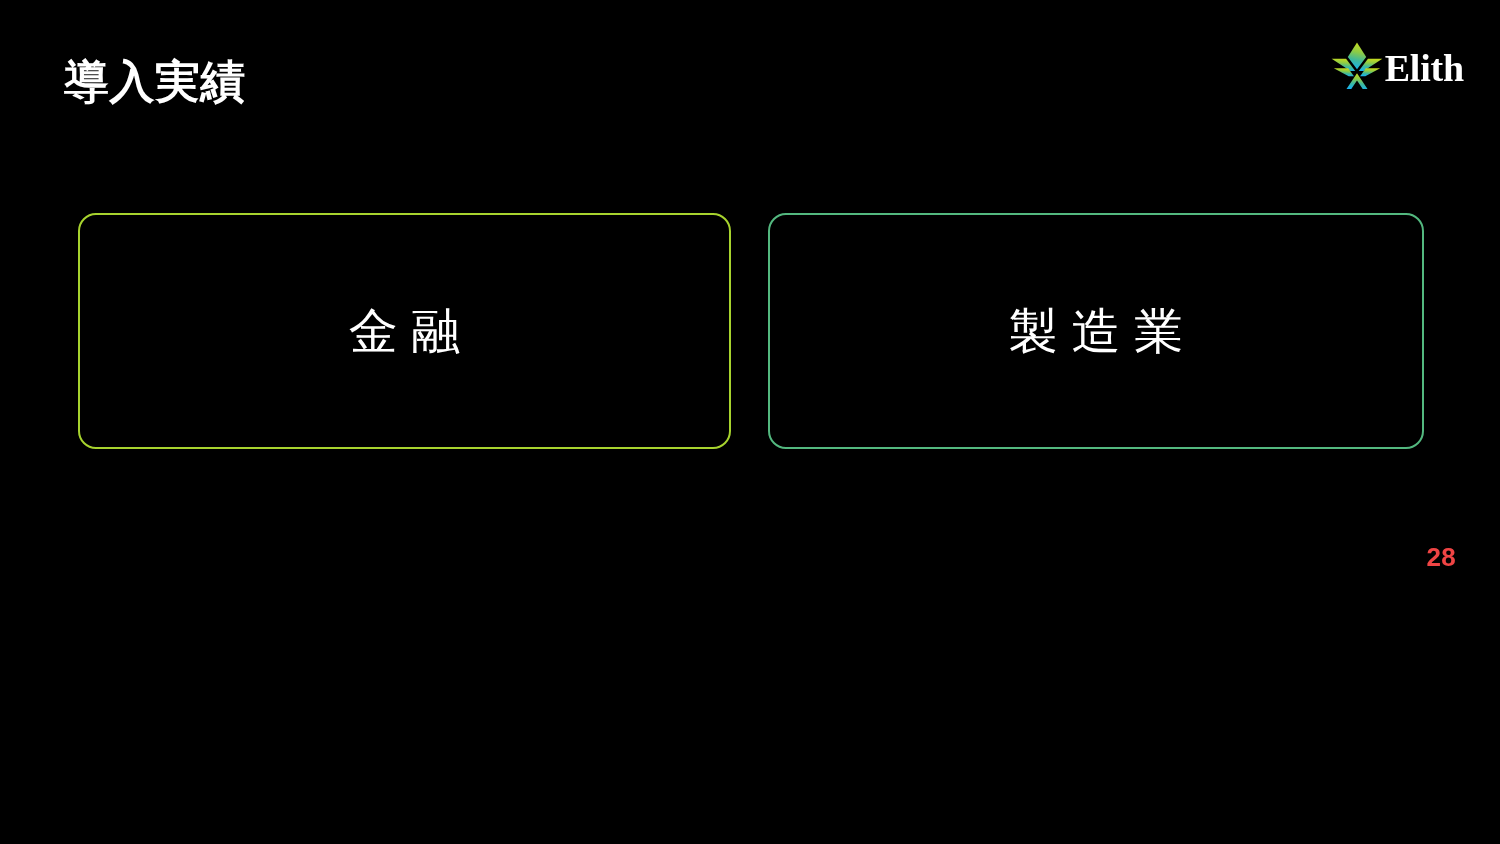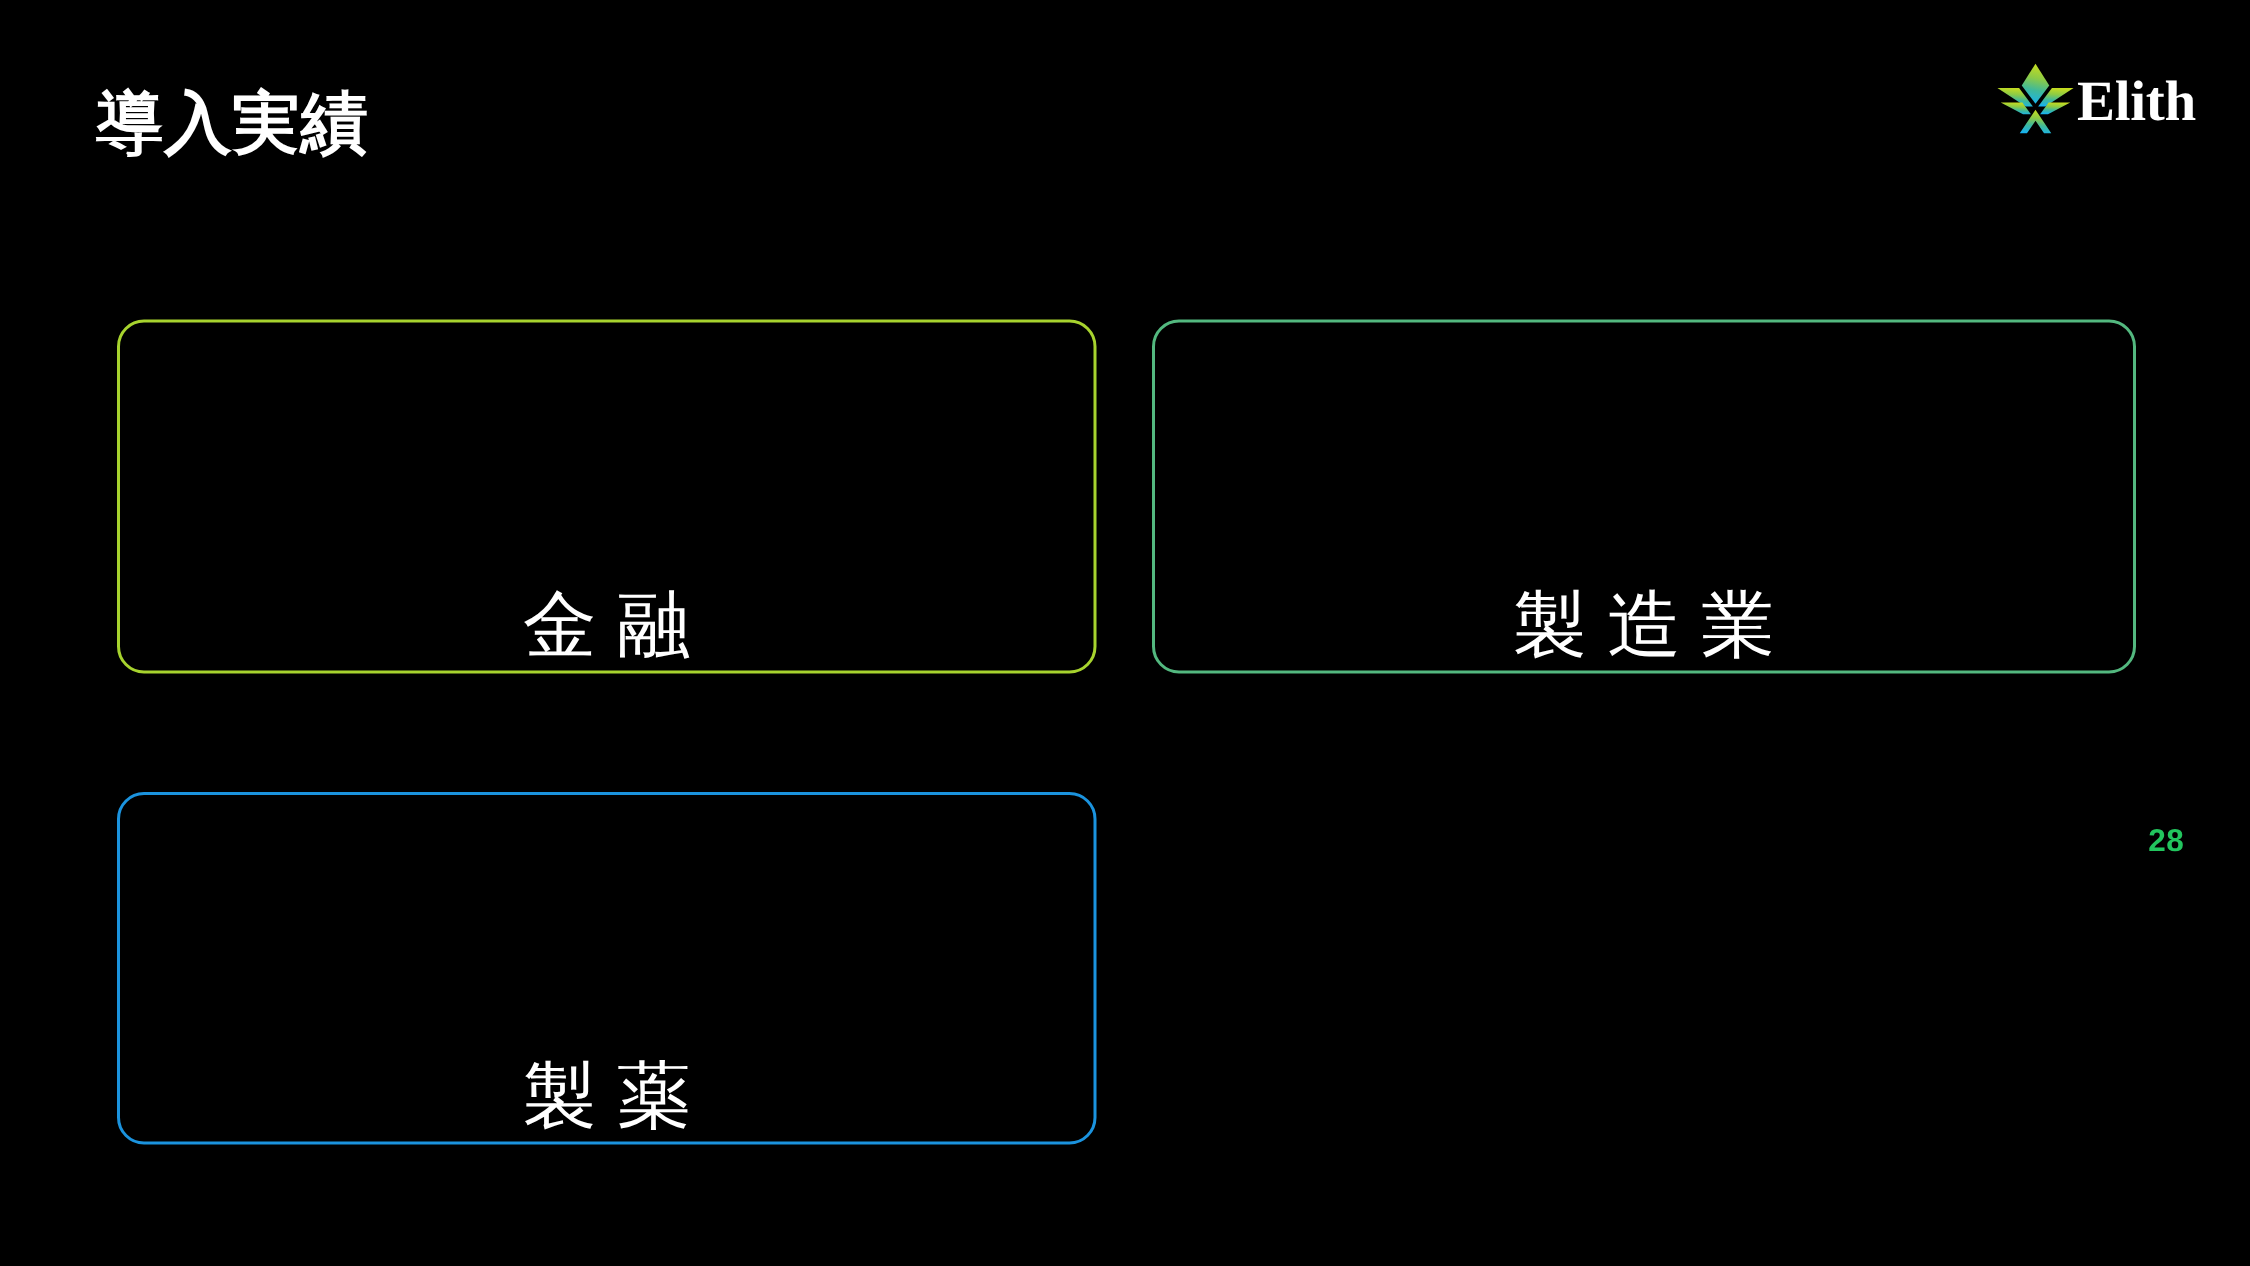--- a/index.html
+++ b/index.html
@@ -79,21 +79,21 @@
     grid-template-rows:276px 275px;
     column-gap:37px;
     row-gap:39px;
   }
 
   .industry-card {
     border:2px solid #eab308;
     border-radius:18px;
     background:#000000;
     display:flex;
-    align-items:flex-end;
+    align-items:center;
     justify-content:center;
     position:relative;
     margin-top:40px;
   }
 
   .card-label {
     font-size:49px;
     font-weight:400;
     color:#ffffff;
     letter-spacing:0.28em;
@@ -101,23 +101,23 @@
     line-height:1.2;
     white-space:nowrap;
     text-align:center;
   }
 
   
   .page-number {
     position:absolute;
     right:44px;
     bottom:27px;
-    font-size:21px;
+    font-size:26px;
     font-weight:700;
-    color:#22c55e;
+    color:#ef4444;
     letter-spacing:0.01em;
   }
 </style>
 </head>
 <body style="background: rgb(0, 0, 0); color: rgb(255, 255, 255);">
 
 <div class="slide" style="background: rgb(0, 0, 0);">
 
   <h1 class="slide-title">導入実績</h1>
 
@@ -150,22 +150,19 @@
   <div class="card-grid">
 
     <div class="industry-card" style="border-color: rgb(167, 211, 46);">
       <span class="card-label">金融</span>
     </div>
 
     <div class="industry-card" style="border-color: rgb(83, 184, 127);">
       <span class="card-label">製造業</span>
     </div>
 
-    <div class="industry-card" style="border-color: rgb(27, 147, 222);">
-      <span class="card-label">製薬</span>
-    </div>
 
 
   </div>
 
   <div class="page-number">28</div>
 
 </div>
 
 </body></html>

